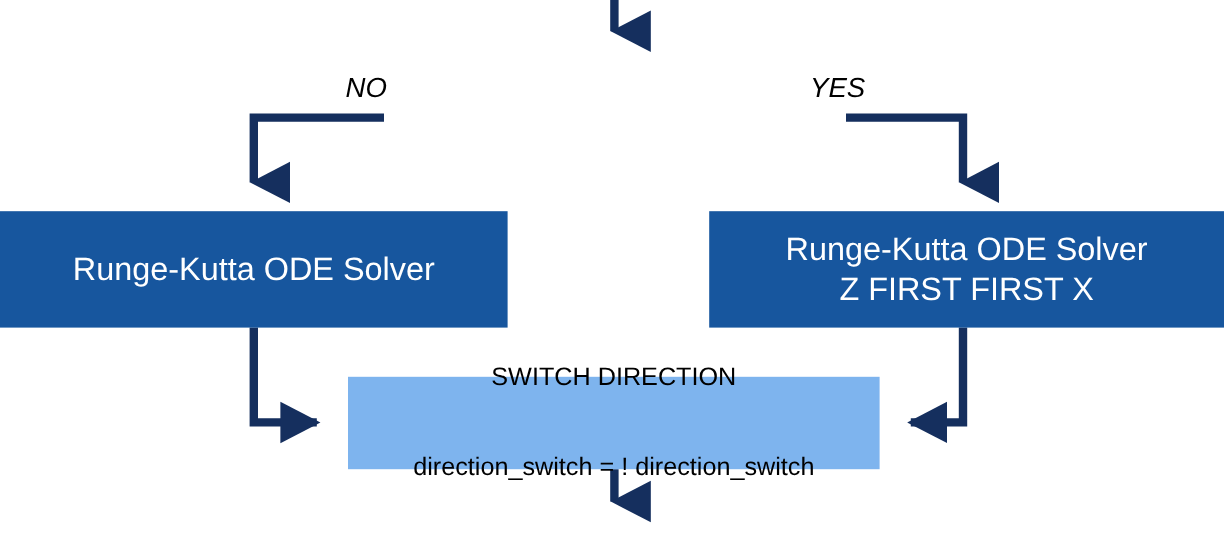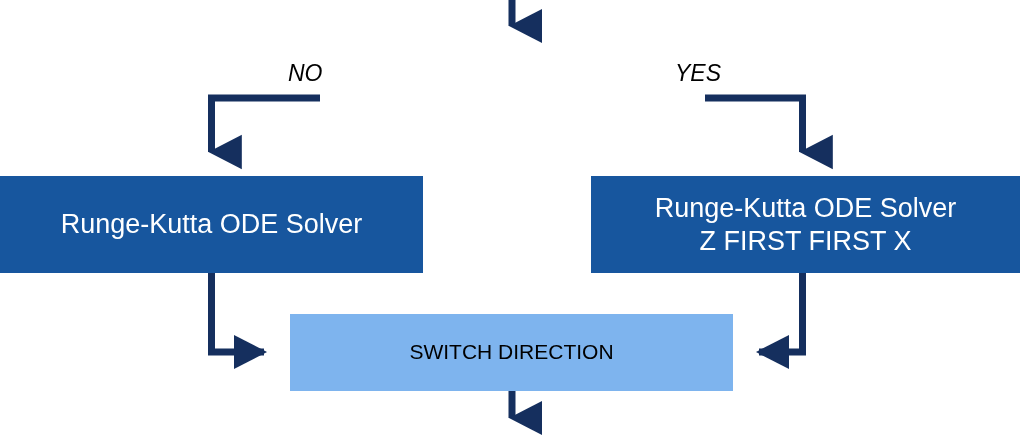--- a/index.html
+++ b/index.html
@@ -152,15 +152,16 @@
     <span>Runge-Kutta ODE Solver</span>
   </div>
 
   <div class="proc-box" id="box-right">
     <span>Runge-Kutta ODE Solver</span>
     <span>Z FIRST FIRST X</span>
   </div>
 
   <div id="box-switch">
     <span>SWITCH DIRECTION</span>
+    <span>direction_switch = ! direction_switch</span>
   </div>
 
 </div>
 
 </body></html>

